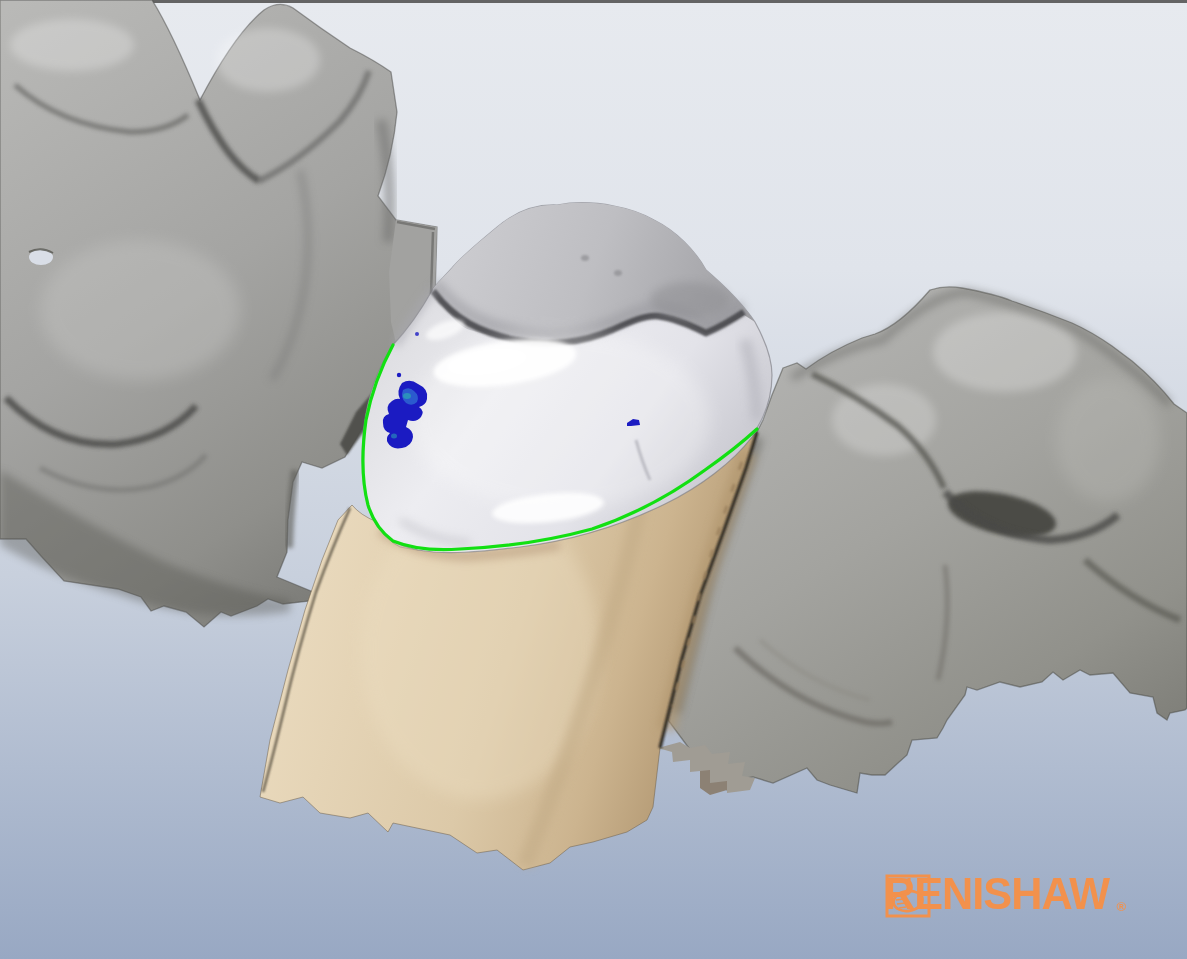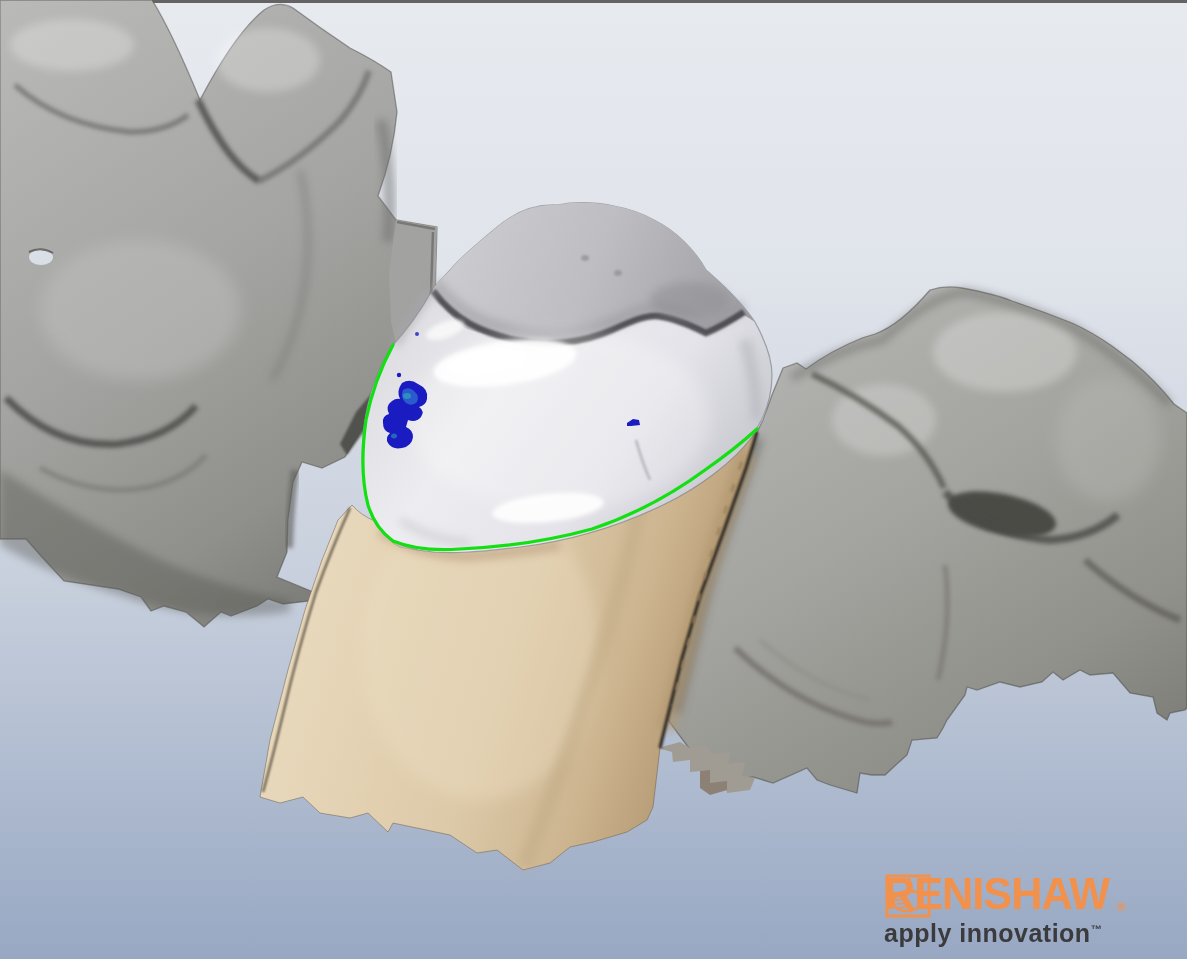--- a/index.html
+++ b/index.html
@@ -204,18 +204,15 @@
         <rect x="2" y="2" width="42" height="40" stroke-width="3"></rect>
         <ellipse cx="23" cy="27" rx="14.5" ry="10" stroke-width="2.6" transform="rotate(-8 23 27)"></ellipse>
         <line x1="24" y1="4" x2="24" y2="19" stroke-width="3.2"></line>
         <line x1="12" y1="22" x2="20" y2="21" stroke-width="1.6"></line>
         <line x1="11" y1="26" x2="19" y2="25" stroke-width="1.6"></line>
         <line x1="12" y1="30" x2="20" y2="29" stroke-width="1.6"></line>
         <line x1="14" y1="34" x2="21" y2="33" stroke-width="1.6"></line>
       </g>
     </svg>
   </div>
-  <div class="tagline">
-    <span>apply innovation</span><span class="tm">™</span>
-  </div>
 </div>
 
 </div>
 
 </body></html>

